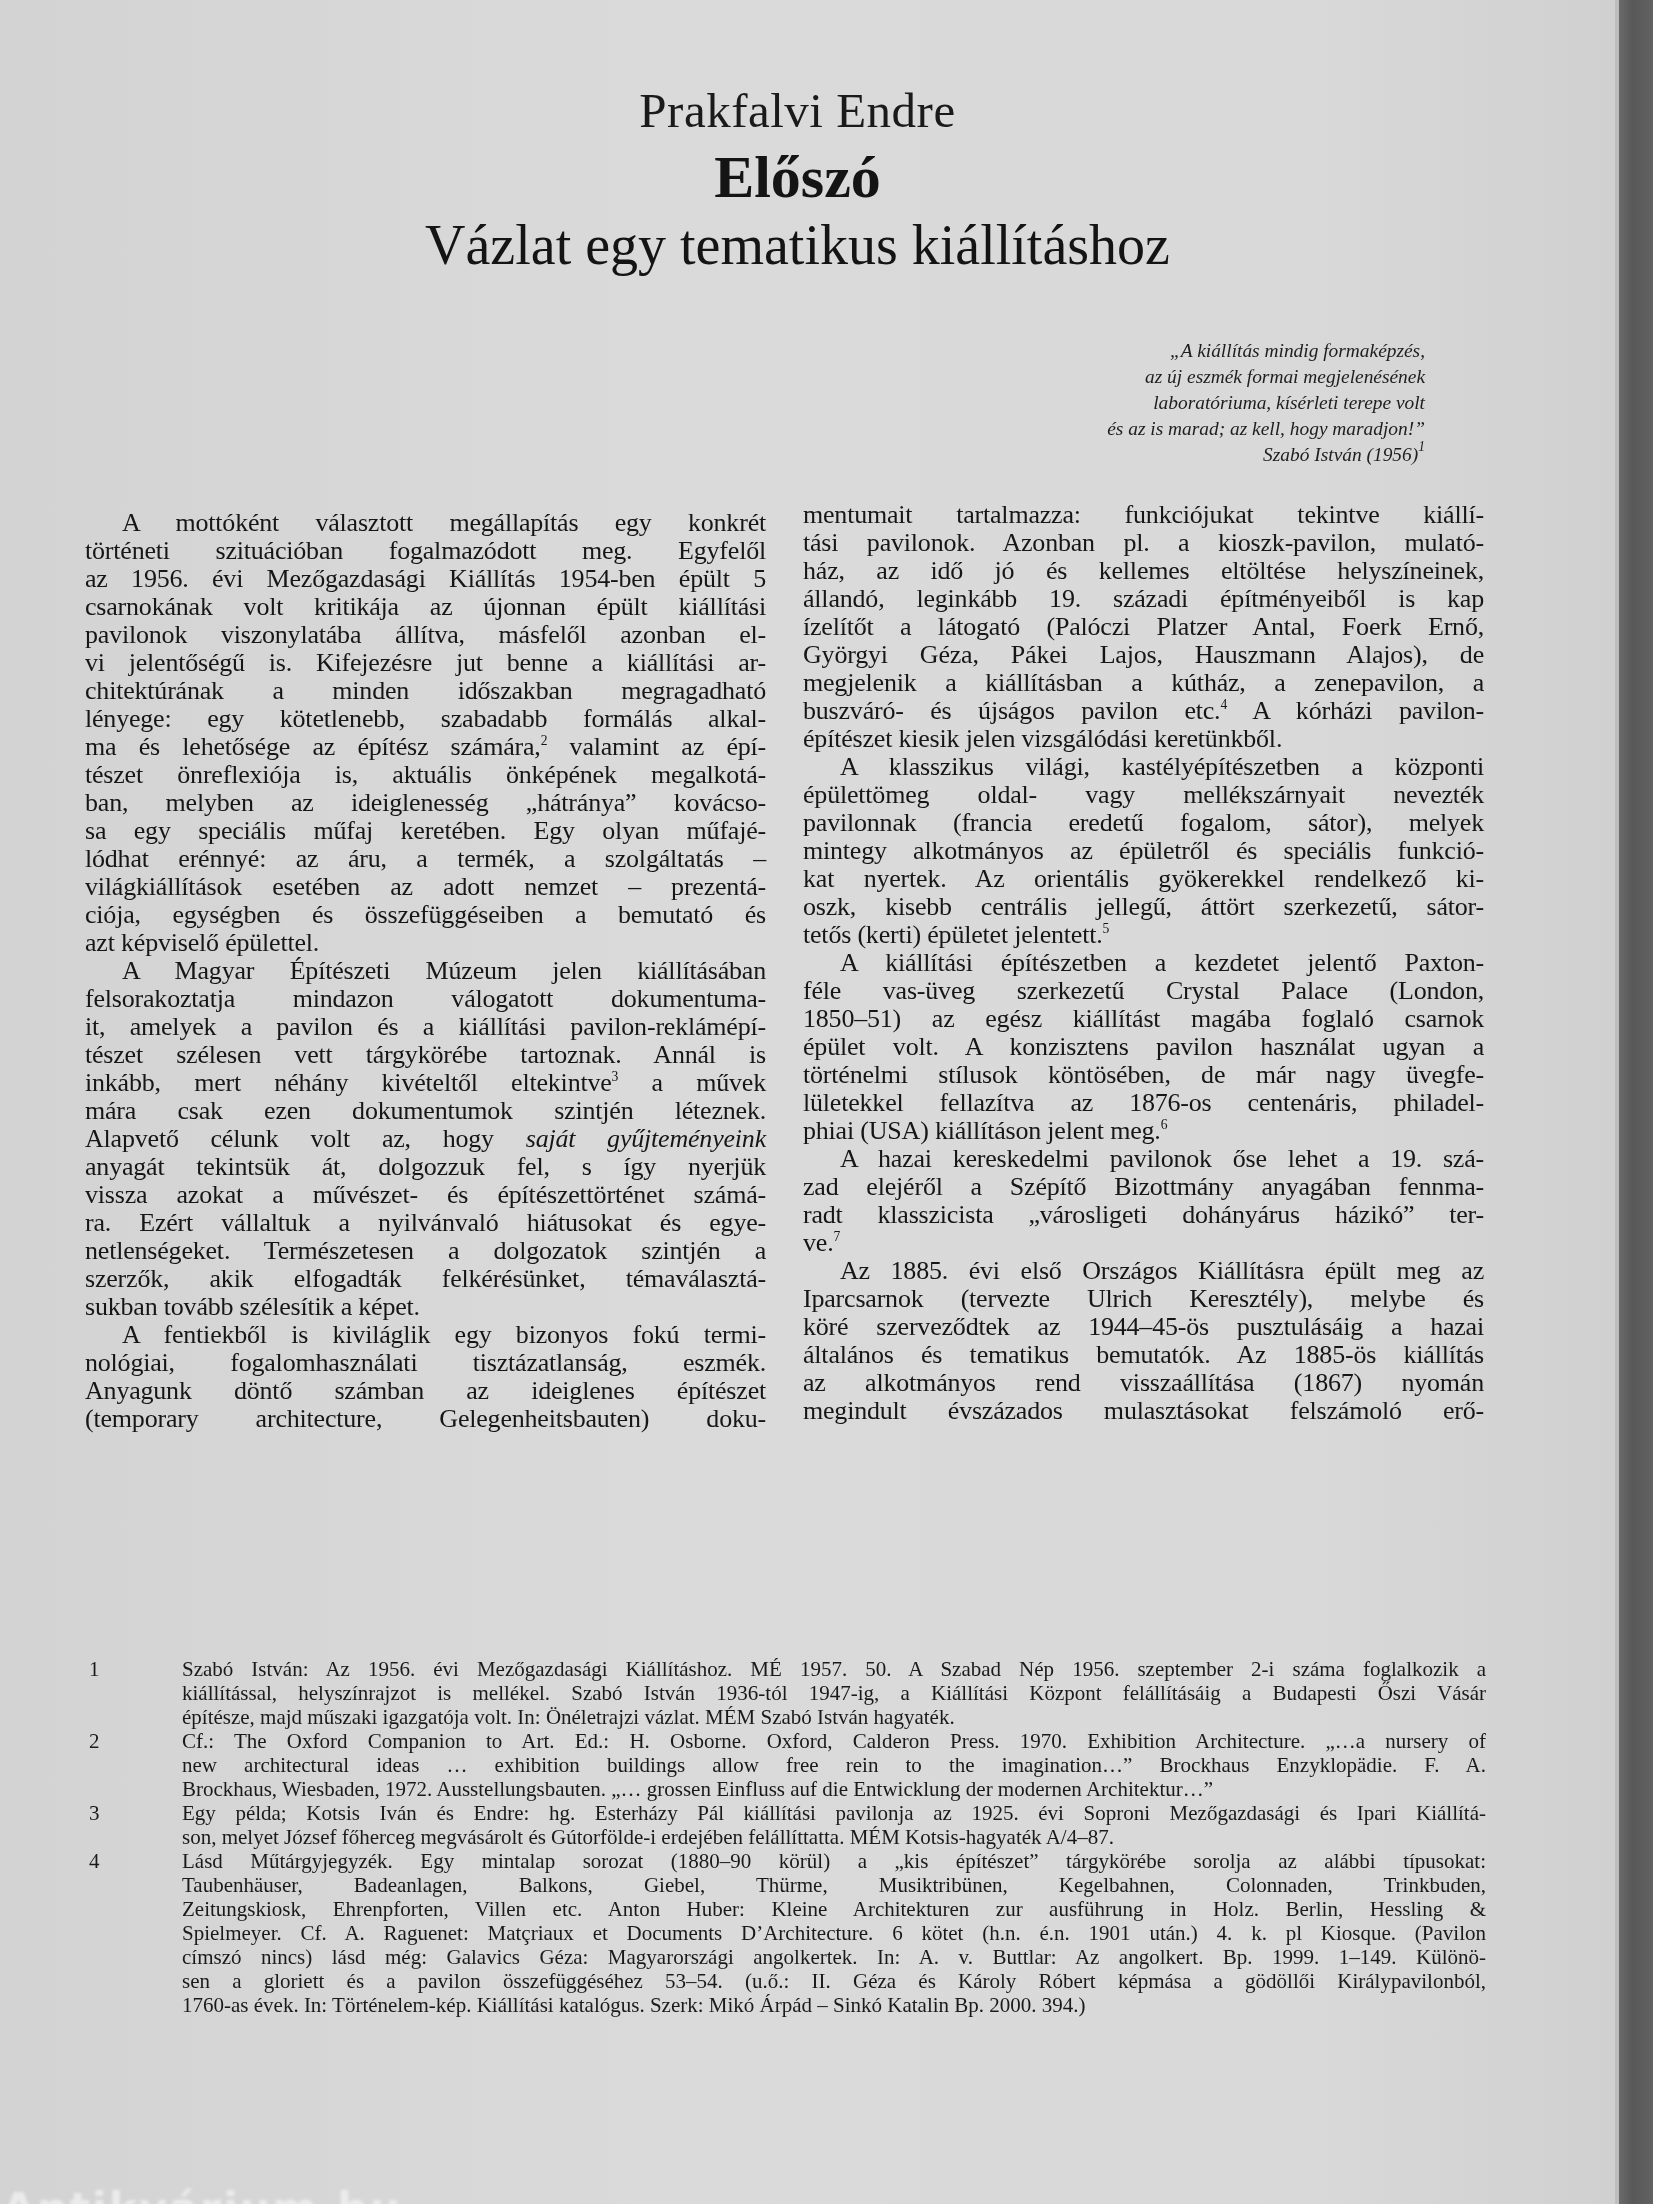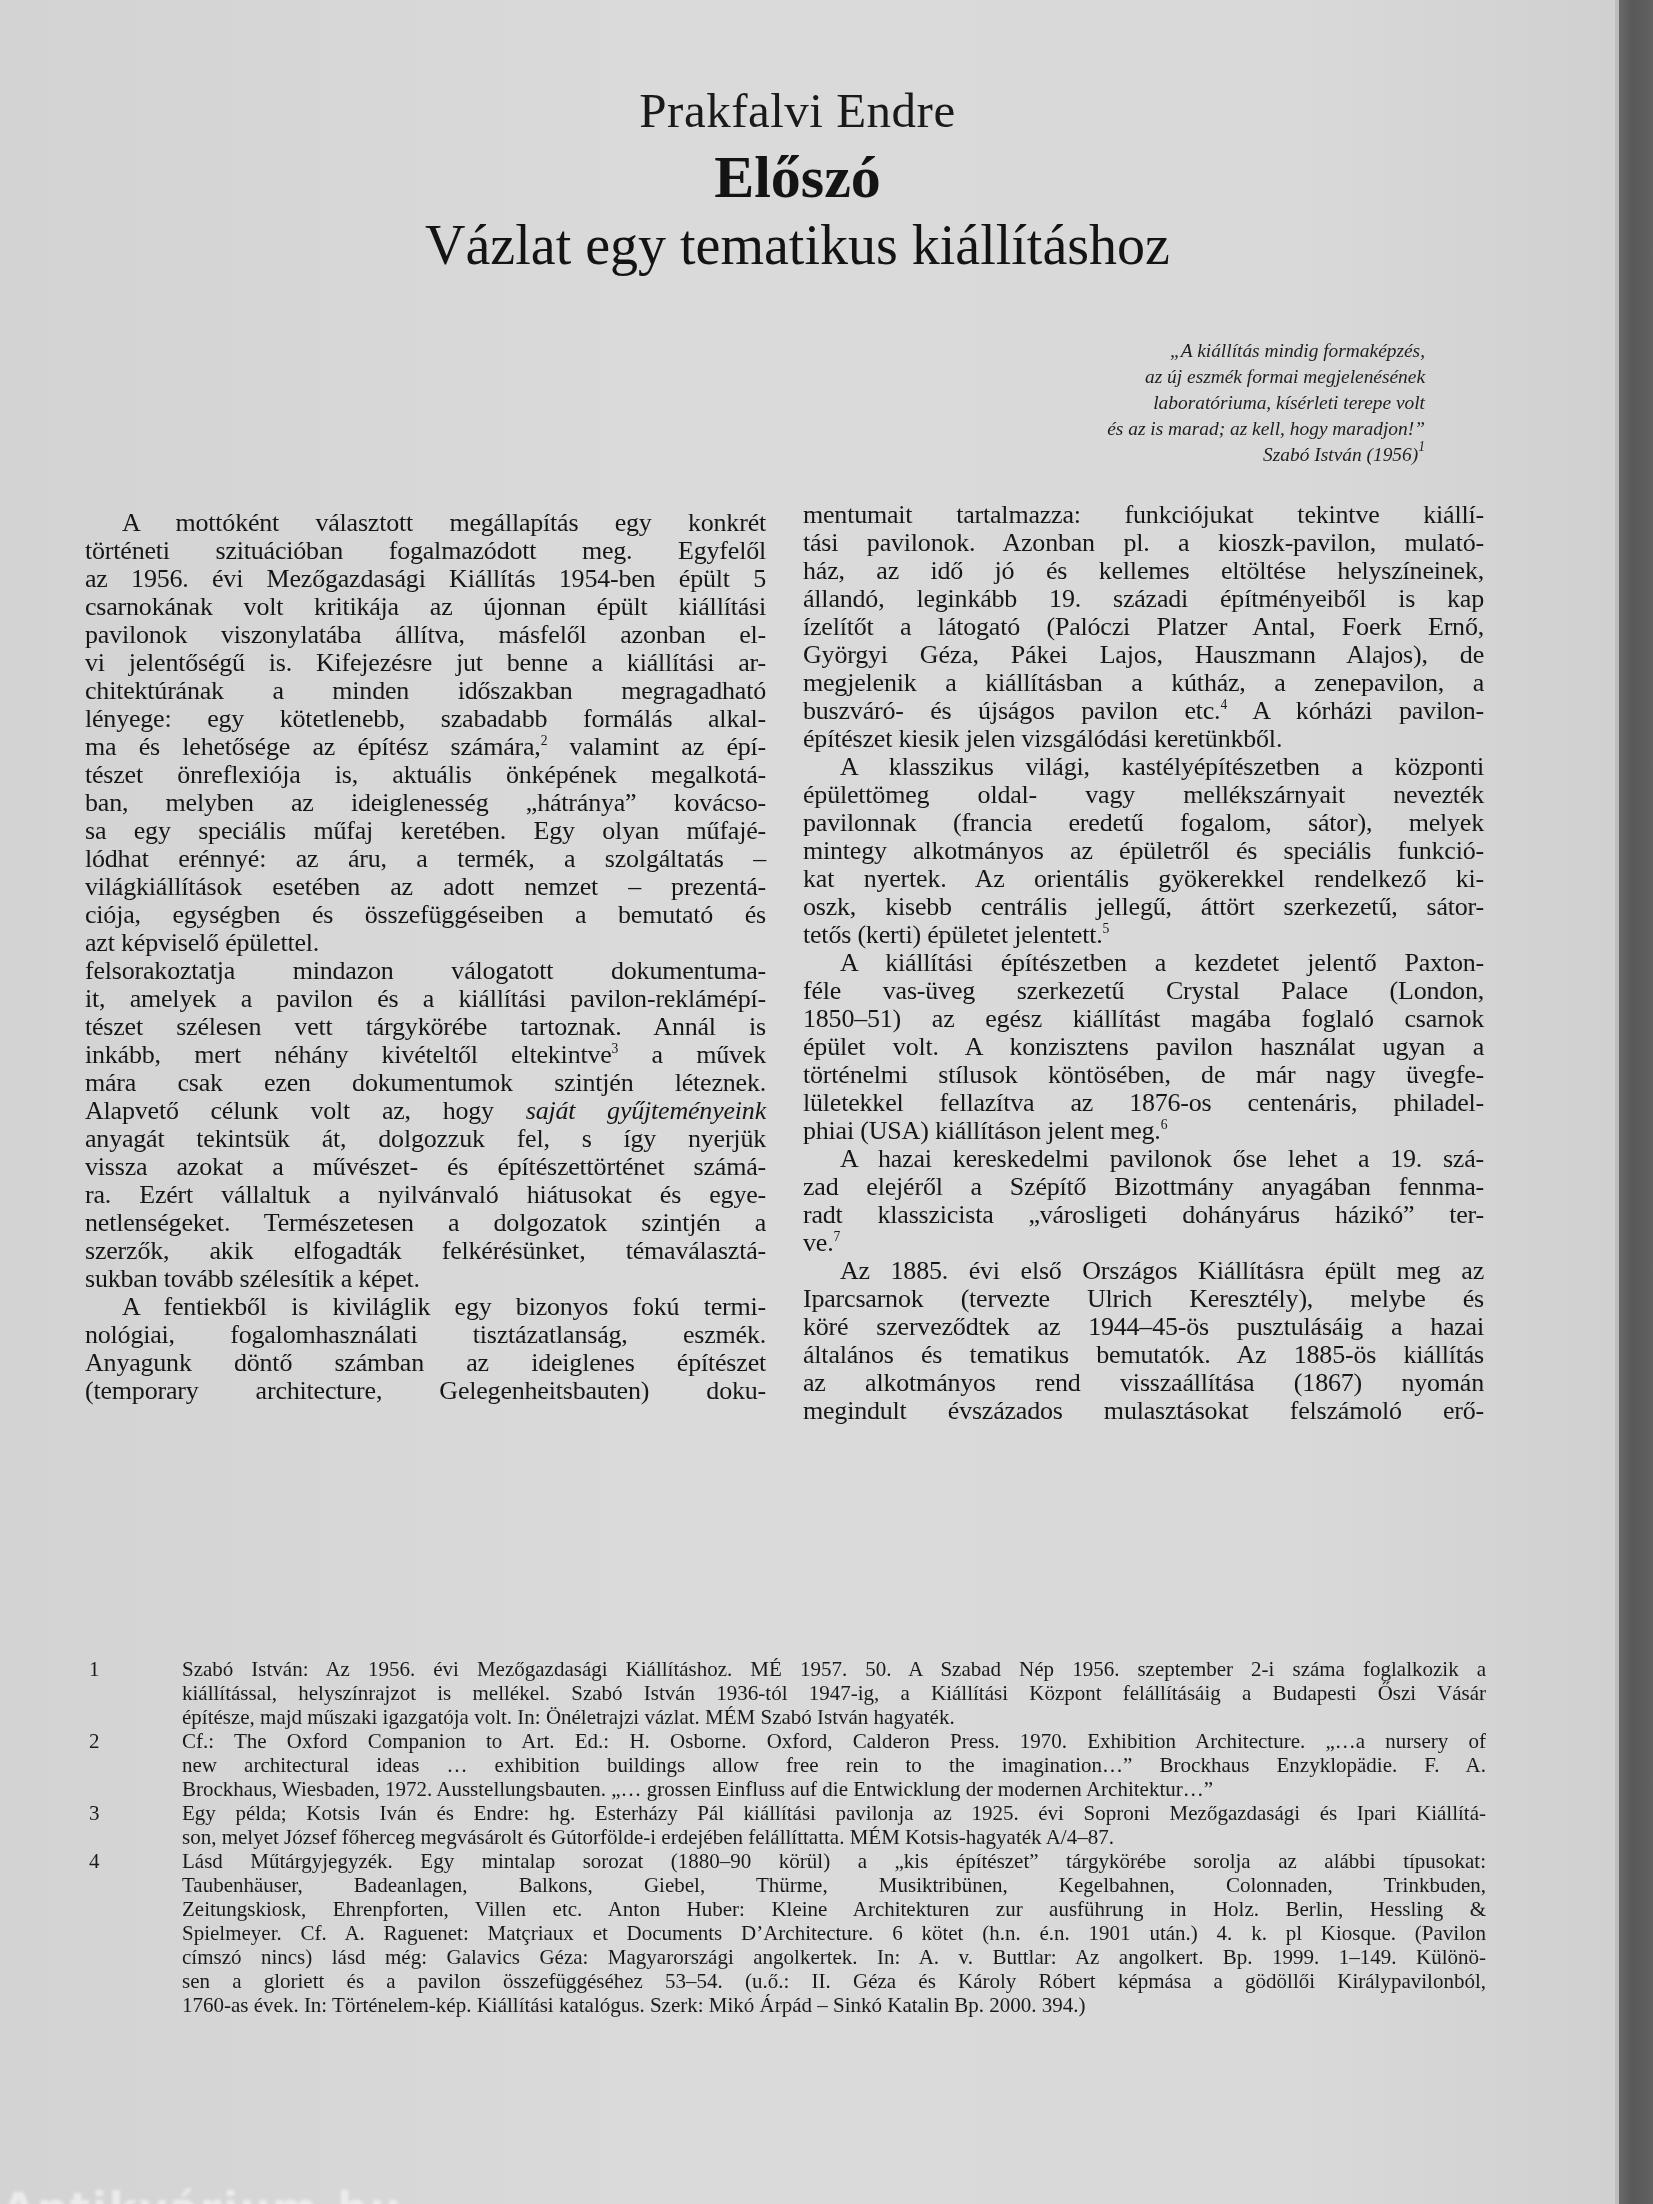--- a/index.html
+++ b/index.html
@@ -85,20 +85,21 @@
       <span class="ln"><span>chitektúrának a minden időszakban megragadható</span></span>
       <span class="ln"><span>lényege: egy kötetlenebb, szabadabb formálás alkal-</span></span>
       <span class="ln"><span>ma és lehetősége az építész számára,</span><sup>2</sup><span> valamint az épí-</span></span>
       <span class="ln"><span>tészet önreflexiója is, aktuális önképének megalkotá-</span></span>
       <span class="ln"><span>ban, melyben az ideiglenesség „hátránya” kovácso-</span></span>
       <span class="ln"><span>sa egy speciális műfaj keretében. Egy olyan műfajé-</span></span>
       <span class="ln"><span>lódhat erénnyé: az áru, a termék, a szolgáltatás –</span></span>
       <span class="ln"><span>világkiállítások esetében az adott nemzet – prezentá-</span></span>
       <span class="ln"><span>ciója, egységben és összefüggéseiben a bemutató és</span></span>
       <span class="ln last"><span>azt képviselő épülettel.</span></span>
+      <span class="ln" style="text-indent: 37px;"><span>A Magyar Építészeti Múzeum jelen kiállításában</span></span>
       <span class="ln"><span>felsorakoztatja mindazon válogatott dokumentuma-</span></span>
       <span class="ln"><span>it, amelyek a pavilon és a kiállítási pavilon-reklámépí-</span></span>
       <span class="ln"><span>tészet szélesen vett tárgykörébe tartoznak. Annál is</span></span>
       <span class="ln"><span>inkább, mert néhány kivételtől eltekintve</span><sup>3</sup><span> a művek</span></span>
       <span class="ln"><span>mára csak ezen dokumentumok szintjén léteznek.</span></span>
       <span class="ln"><span>Alapvető célunk volt az, hogy </span><em>saját gyűjteményeink</em></span>
       <span class="ln"><span>anyagát tekintsük át, dolgozzuk fel, s így nyerjük</span></span>
       <span class="ln"><span>vissza azokat a művészet- és építészettörténet számá-</span></span>
       <span class="ln"><span>ra. Ezért vállaltuk a nyilvánvaló hiátusokat és egye-</span></span>
       <span class="ln"><span>netlenségeket. Természetesen a dolgozatok szintjén a</span></span>

